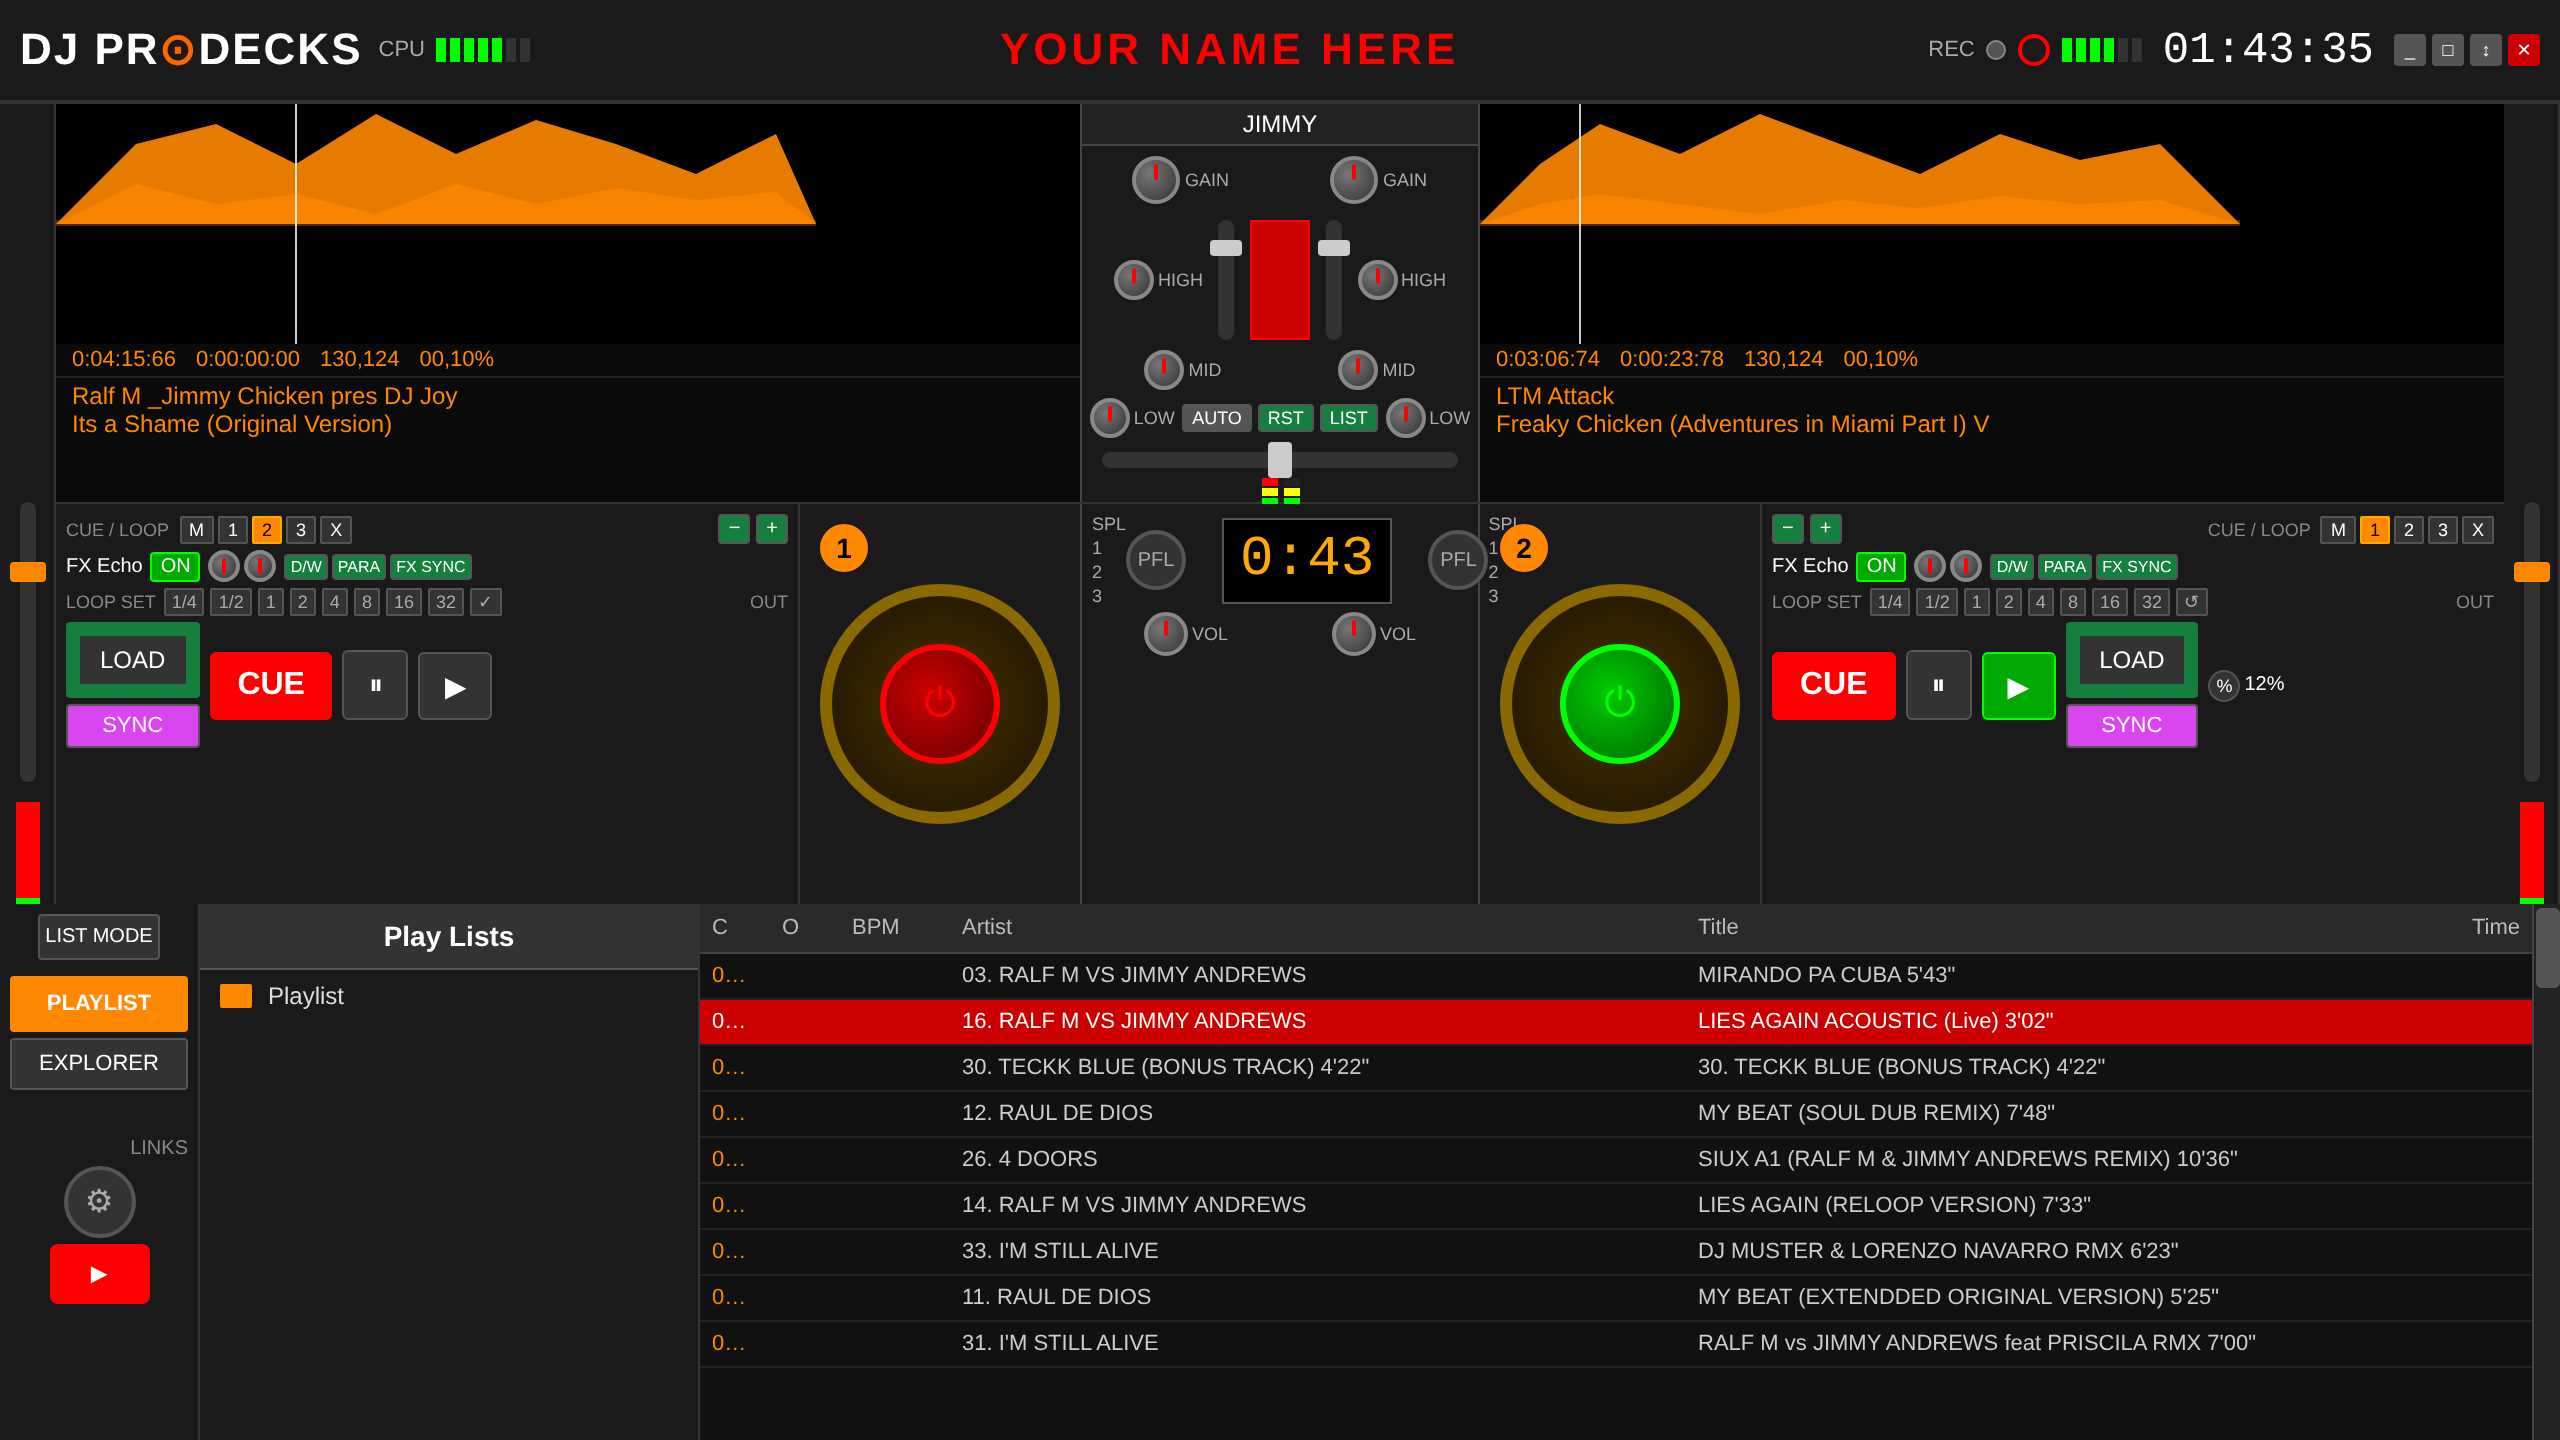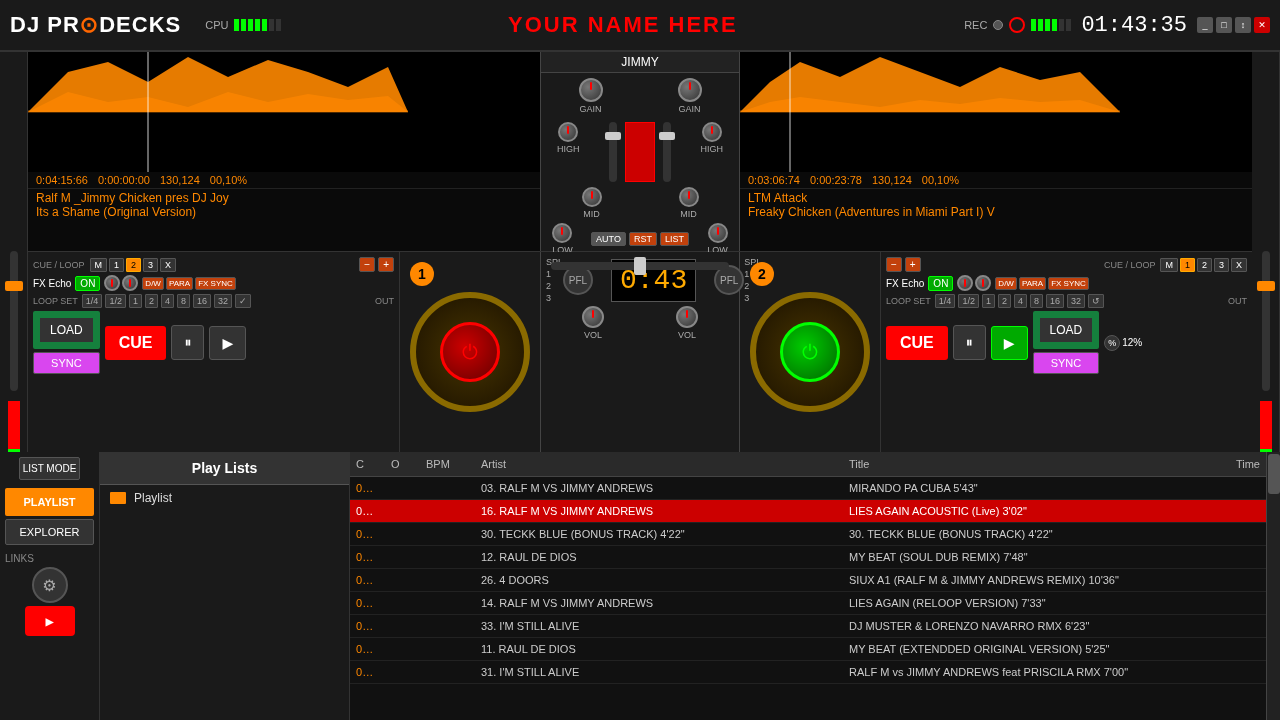--- a/index.html
+++ b/index.html
@@ -19,21 +19,21 @@
       display: flex;
       align-items: center;
       padding: 0 10px;
       border-bottom: 2px solid #333;
     }
     .logo {
       font-size: 22px;
       font-weight: bold;
       color: #fff;
       letter-spacing: 1px;
-      margin-right: 24px;
+      margin-right: 8px;
     }
     .logo span { color: #f60; }
     .cpu-section {
       display: flex;
       align-items: center;
       gap: 6px;
       font-size: 11px;
       color: #aaa;
     }
     .cpu-bars {
@@ -177,21 +177,20 @@
       border-bottom: 1px solid #444;
     }
     .mixer-knobs-row {
       display: flex;
       justify-content: space-around;
       width: 100%;
       padding: 5px 0;
     }
     .knob-group {
       display: flex;
-      flex-direction: column;
       align-items: center;
       gap: 2px;
     }
     .knob {
       width: 24px;
       height: 24px;
       border-radius: 50%;
       background: radial-gradient(circle at 35% 35%, #777, #333);
       border: 2px solid #888;
       position: relative;
@@ -271,21 +270,21 @@
       background: #1a1a1a;
     }
     .fx-row {
       display: flex;
       gap: 4px;
       align-items: center;
       font-size: 10px;
     }
     .btn-small {
       padding: 1px 4px;
-      background: #c2410c;
+      background: #15803d;
       border: 1px solid #555;
       color: #fff;
       font-size: 10px;
       cursor: pointer;
       border-radius: 2px;
     }
     .btn-on {
       background: #0a0;
       color: #fff;
       border-color: #0f0;
@@ -472,22 +471,22 @@
       border: 1px solid #555;
       padding: 6px 5px;
       font-size: 11px;
       cursor: pointer;
       border-radius: 2px;
       text-align: center;
     }
     .links-label {
       font-size: 10px;
       color: #888;
-      text-align: left;
-      margin-top: 5px;
+      text-align: right;
+      margin-top: 21px;
     }
     .yt-btn {
       width: 50px;
       height: 30px;
       background: #f00;
       border-radius: 4px;
       display: flex;
       align-items: center;
       justify-content: center;
       color: #fff;

